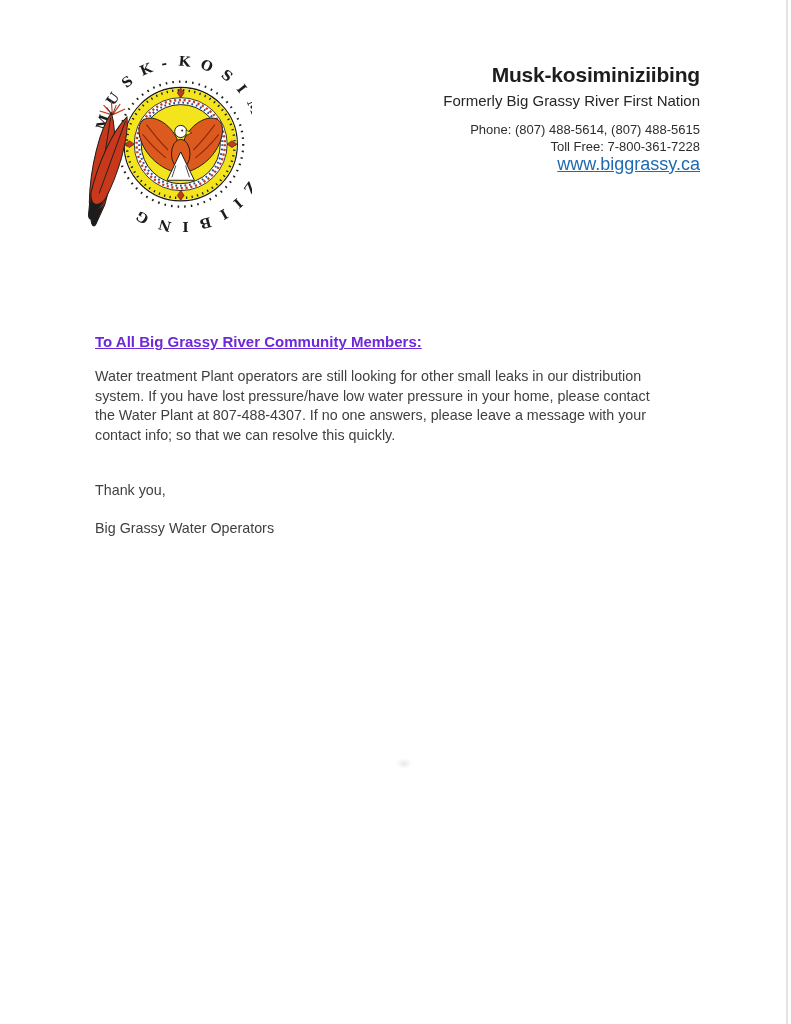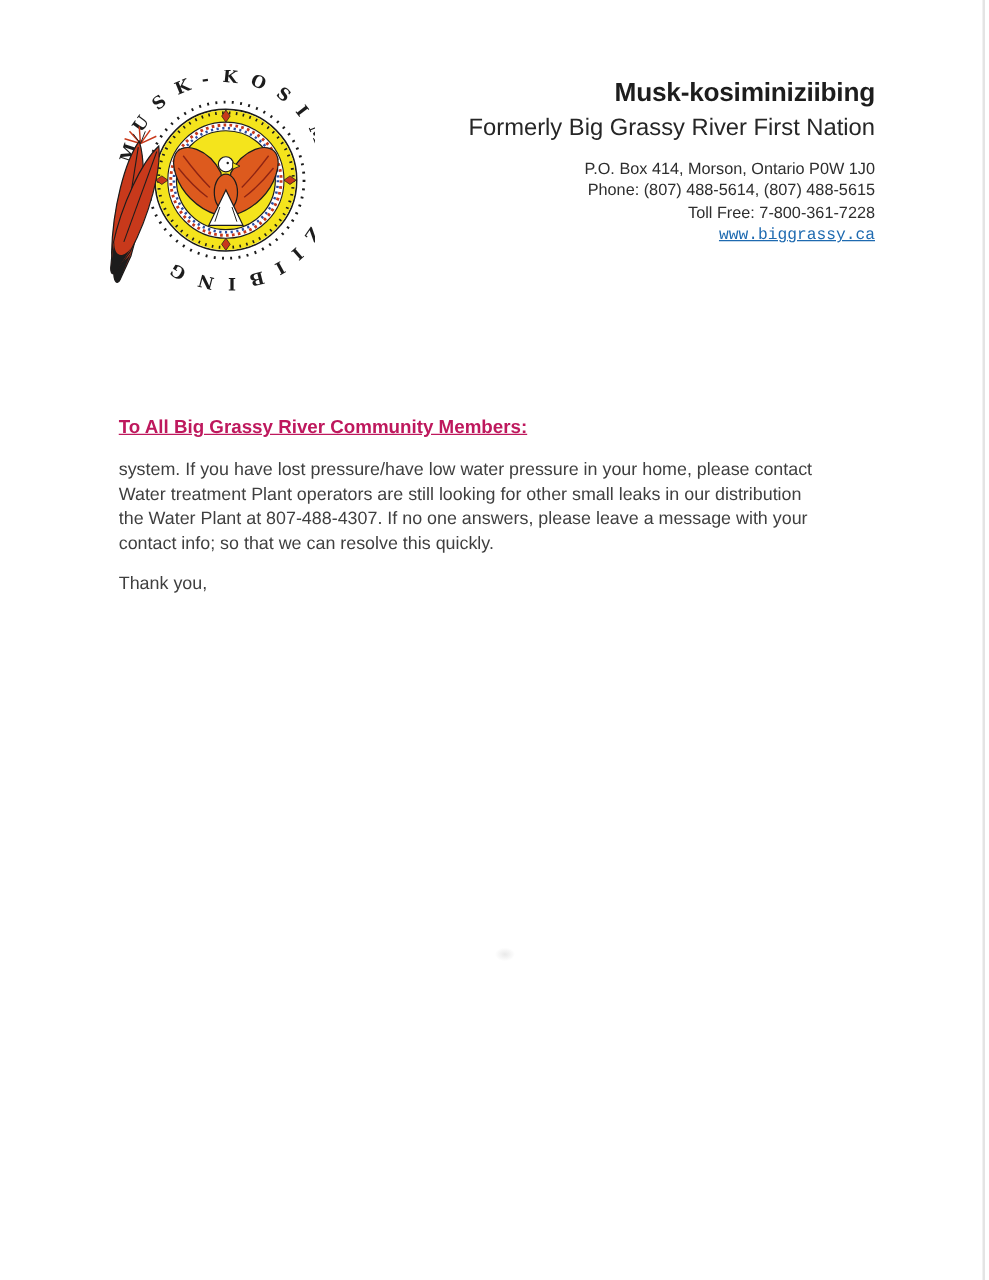--- a/index.html
+++ b/index.html
@@ -23,38 +23,38 @@
     position:absolute;left:86px;top:56px;width:166px;height:188px;
   }
   .letterhead{
     position:absolute;top:62px;right:91px;text-align:right;
   }
   .org-name{
     margin:0;font-size:21px;font-weight:bold;color:#1d1d1d;
     letter-spacing:-0.2px;line-height:1.25;
   }
   .org-former{
-    margin-top:3px;font-size:19px;color:#262626;line-height:1.3;
+    margin-top:3px;font-size:15px;color:#262626;line-height:1.3;
   }
   .address{
     margin-top:10px;font-size:13px;color:#2e2e2e;line-height:17.4px;
   }
   .website a{
-    color:var(--link-blue,#1e6ab0);text-decoration:underline;font-size:13px;font-family:Liberation Mono, monospace;
+    color:var(--link-blue,#1e6ab0);text-decoration:underline;font-size:18px;
   }
   .letter{
     position:absolute;left:95px;top:333px;width:610px;
     font-size:14.3px;color:#3f3f3f;
   }
   .salutation{
-    font-size:15px;font-weight:bold;color:#be185d;
+    font-size:15px;font-weight:bold;color:#6d28d9;
     text-decoration:underline;margin:0 0 17px 0;
   }
   .body-line{line-height:19.6px;white-space:nowrap;}
-  .closing{margin-top:13px;line-height:19.6px;}
+  .closing{margin-top:36px;line-height:19.6px;}
   .signature{margin-top:18px;line-height:19.6px;}
 </style>
 </head>
 <body>
 
 <div class="page">
 
   <div class="scan-line"></div>
   <div class="scan-smudge"></div>
 
@@ -116,33 +116,33 @@
         <path d="M -8 90 C -4 103 4 103 8 90 L 2.7 113 C 1.5 118.5 -1 118.5 -3 113 Z" style="fill:var(--logo-black)"></path>
         <path d="M 0 5 L 0 88" fill="none" style="stroke:var(--logo-black)" stroke-width="0.9"></path>
       </g>
     </g>
   </svg>
 
   <div class="letterhead">
     <h1 class="org-name">Musk-kosiminiziibing</h1>
     <div class="org-former">Formerly Big Grassy River First Nation</div>
     <div class="address">
-      <div>P.O. Box 414, Morson, Ontario P0W 1J0</div>
       <div>Phone: (807) 488-5614, (807) 488-5615</div>
       <div>Toll Free: 7-800-361-7228</div>
       <div class="website">
         <a href="#">www.biggrassy.ca</a>
       </div>
     </div>
   </div>
 
   <div class="letter">
     <p class="salutation">To All Big Grassy River Community Members:</p>
     <div>
+      <div class="body-line">Water treatment Plant operators are still looking for other small leaks in our distribution</div>
       <div class="body-line">system. If you have lost pressure/have low water pressure in your home, please contact</div>
-      <div class="body-line">Water treatment Plant operators are still looking for other small leaks in our distribution</div>
       <div class="body-line">the Water Plant at 807-488-4307. If no one answers, please leave a message with your</div>
       <div class="body-line">contact info; so that we can resolve this quickly.</div>
     </div>
     <div class="closing">Thank you,</div>
+    <div class="signature">Big Grassy Water Operators</div>
   </div>
 
 </div>
 
 </body></html>

